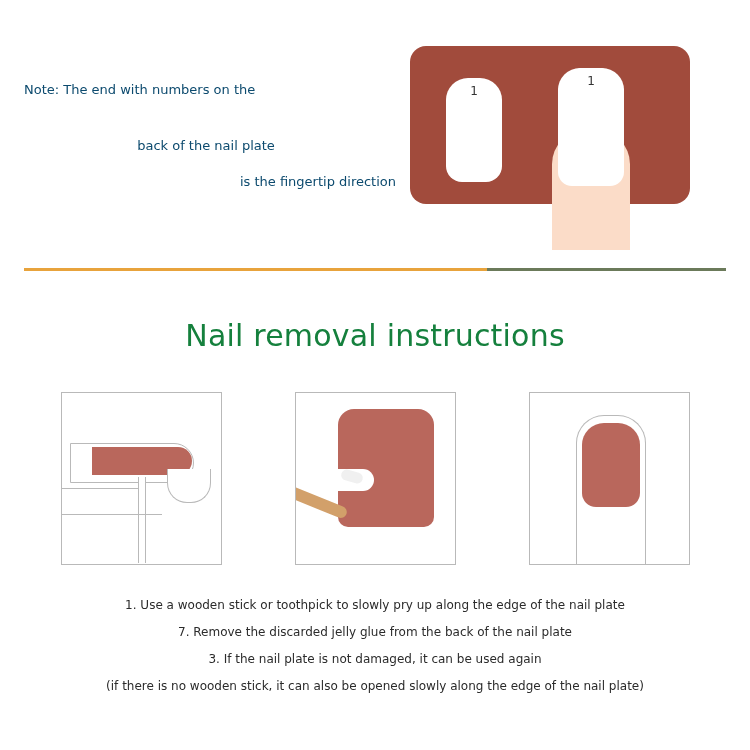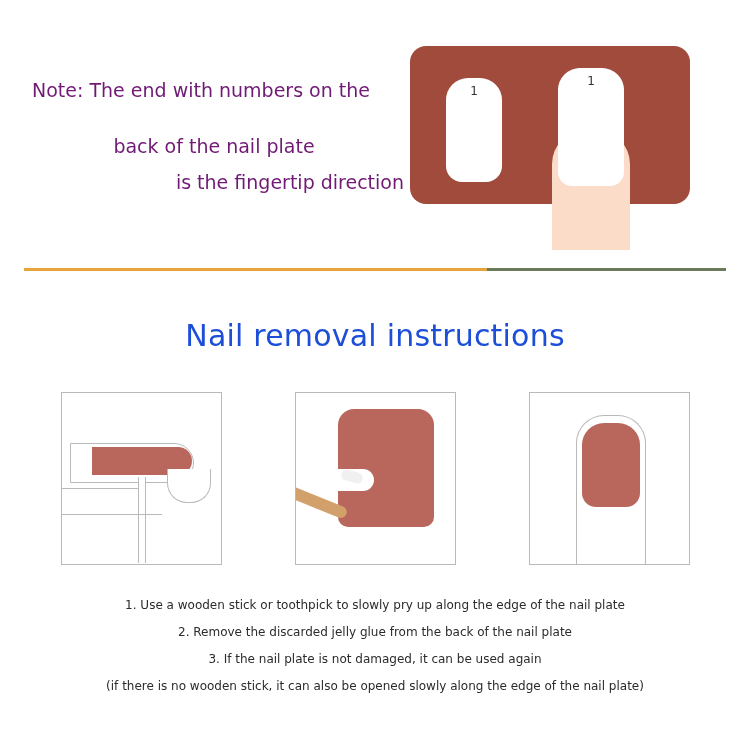--- a/index.html
+++ b/index.html
@@ -16,27 +16,27 @@
     position: relative;
   }
 
   
   .top-section {
     position: relative;
     height: 250px;
   }
   .note-block {
     position: absolute;
-    left: 24px;
+    left: 16px;
     top: 72px;
     width: 380px;
     text-align: center;
-    font-size: 19px;
+    font-size: 13px;
     line-height: 36px;
-    color: #701a75;
+    color: #0c4a6e;
   }
   .note-line-1 { text-align: left; padding-left: 8px; }
   .note-line-2 { text-align: center; margin-top: 20px; }
   .note-line-3 { text-align: right; }
 
   
   .plate-card {
     position: absolute;
     left: 410px;
     top: 46px;
@@ -113,21 +113,21 @@
   }
 
   
   .heading {
     position: absolute;
     top: 318px;
     left: 0;
     width: 100%;
     text-align: center;
     font-size: 30px;
-    color: #1d4ed8;
+    color: #15803d;
     letter-spacing: 0.2px;
   }
 
   
   .panels {
     position: absolute;
     top: 392px;
     left: 0;
     width: 100%;
     display: flex;
@@ -332,16 +332,16 @@
 
   <div class="panel">
     <div class="p3-finger"></div>
     <div class="p3-nail"></div>
   </div>
 
 </div>
 
 <div class="instructions">
   <div>1. Use a wooden stick or toothpick to slowly pry up along the edge of the nail plate</div>
-  <div>2. Remove the discarded jelly glue from the back of the nail plate</div>
+  <div>7. Remove the discarded jelly glue from the back of the nail plate</div>
   <div>3. If the nail plate is not damaged, it can be used again</div>
   <div>(if there is no wooden stick, it can also be opened slowly along the edge of the nail plate)</div>
 </div>
 
 </body></html>

